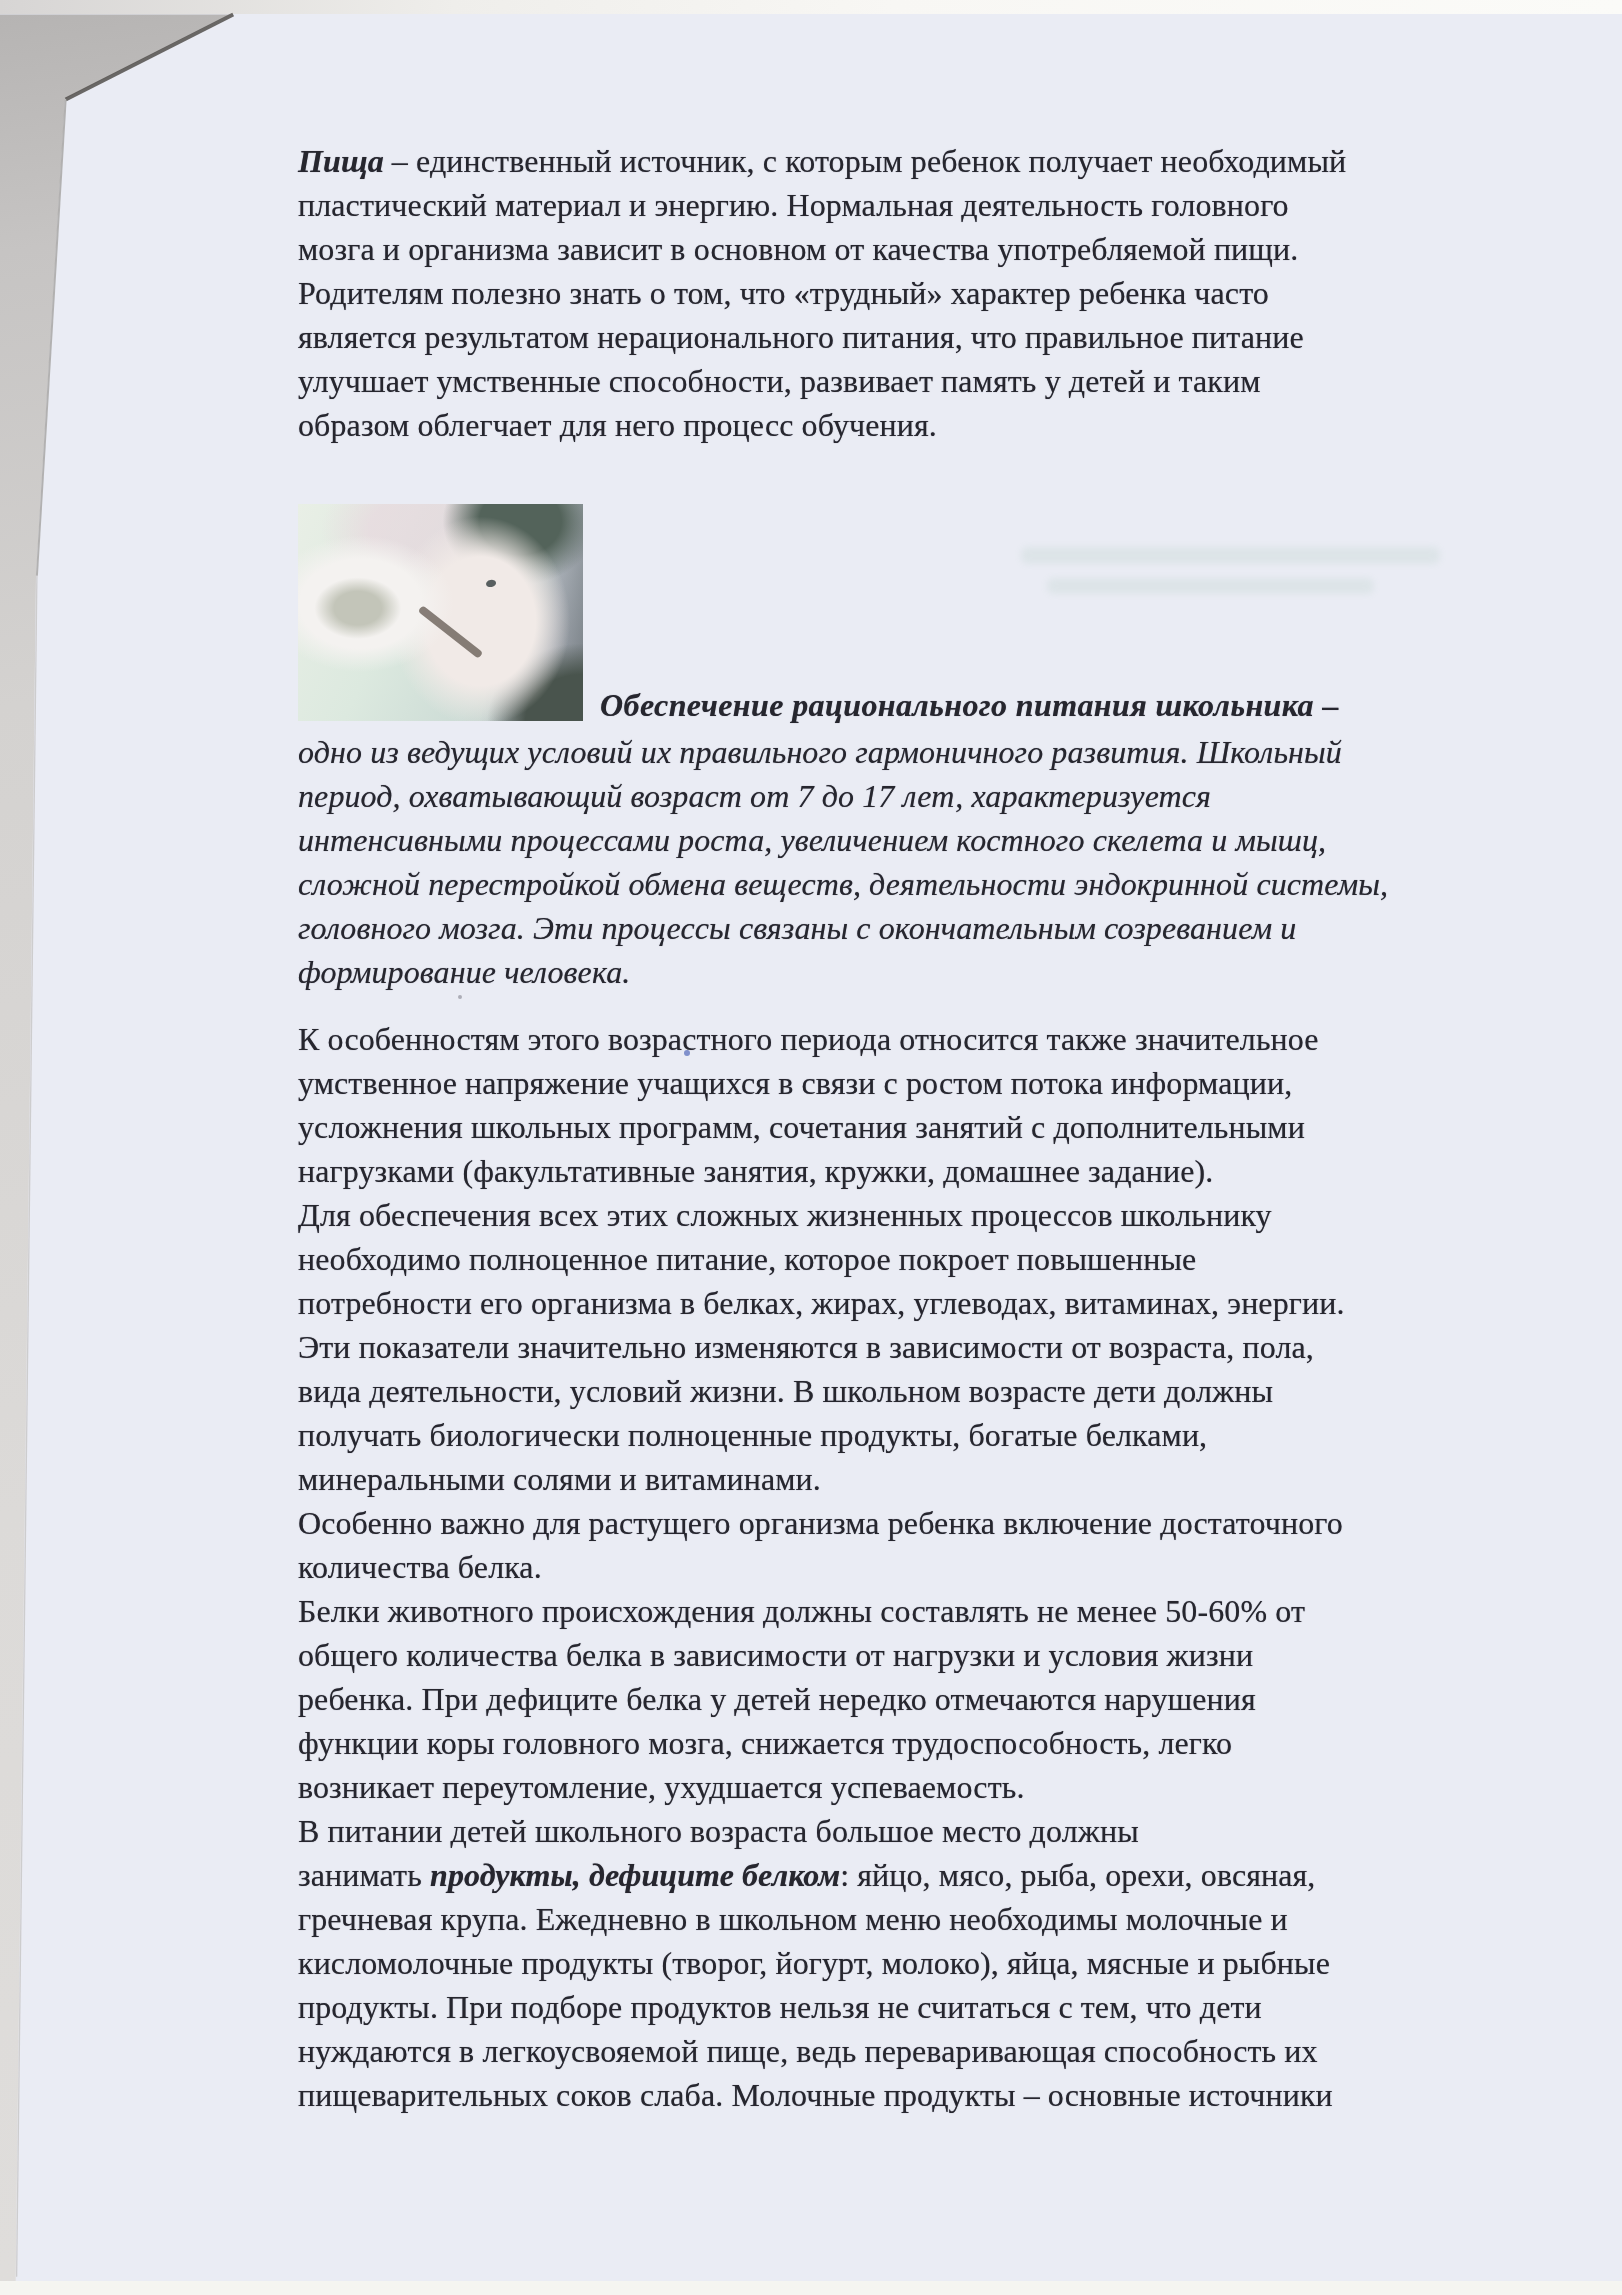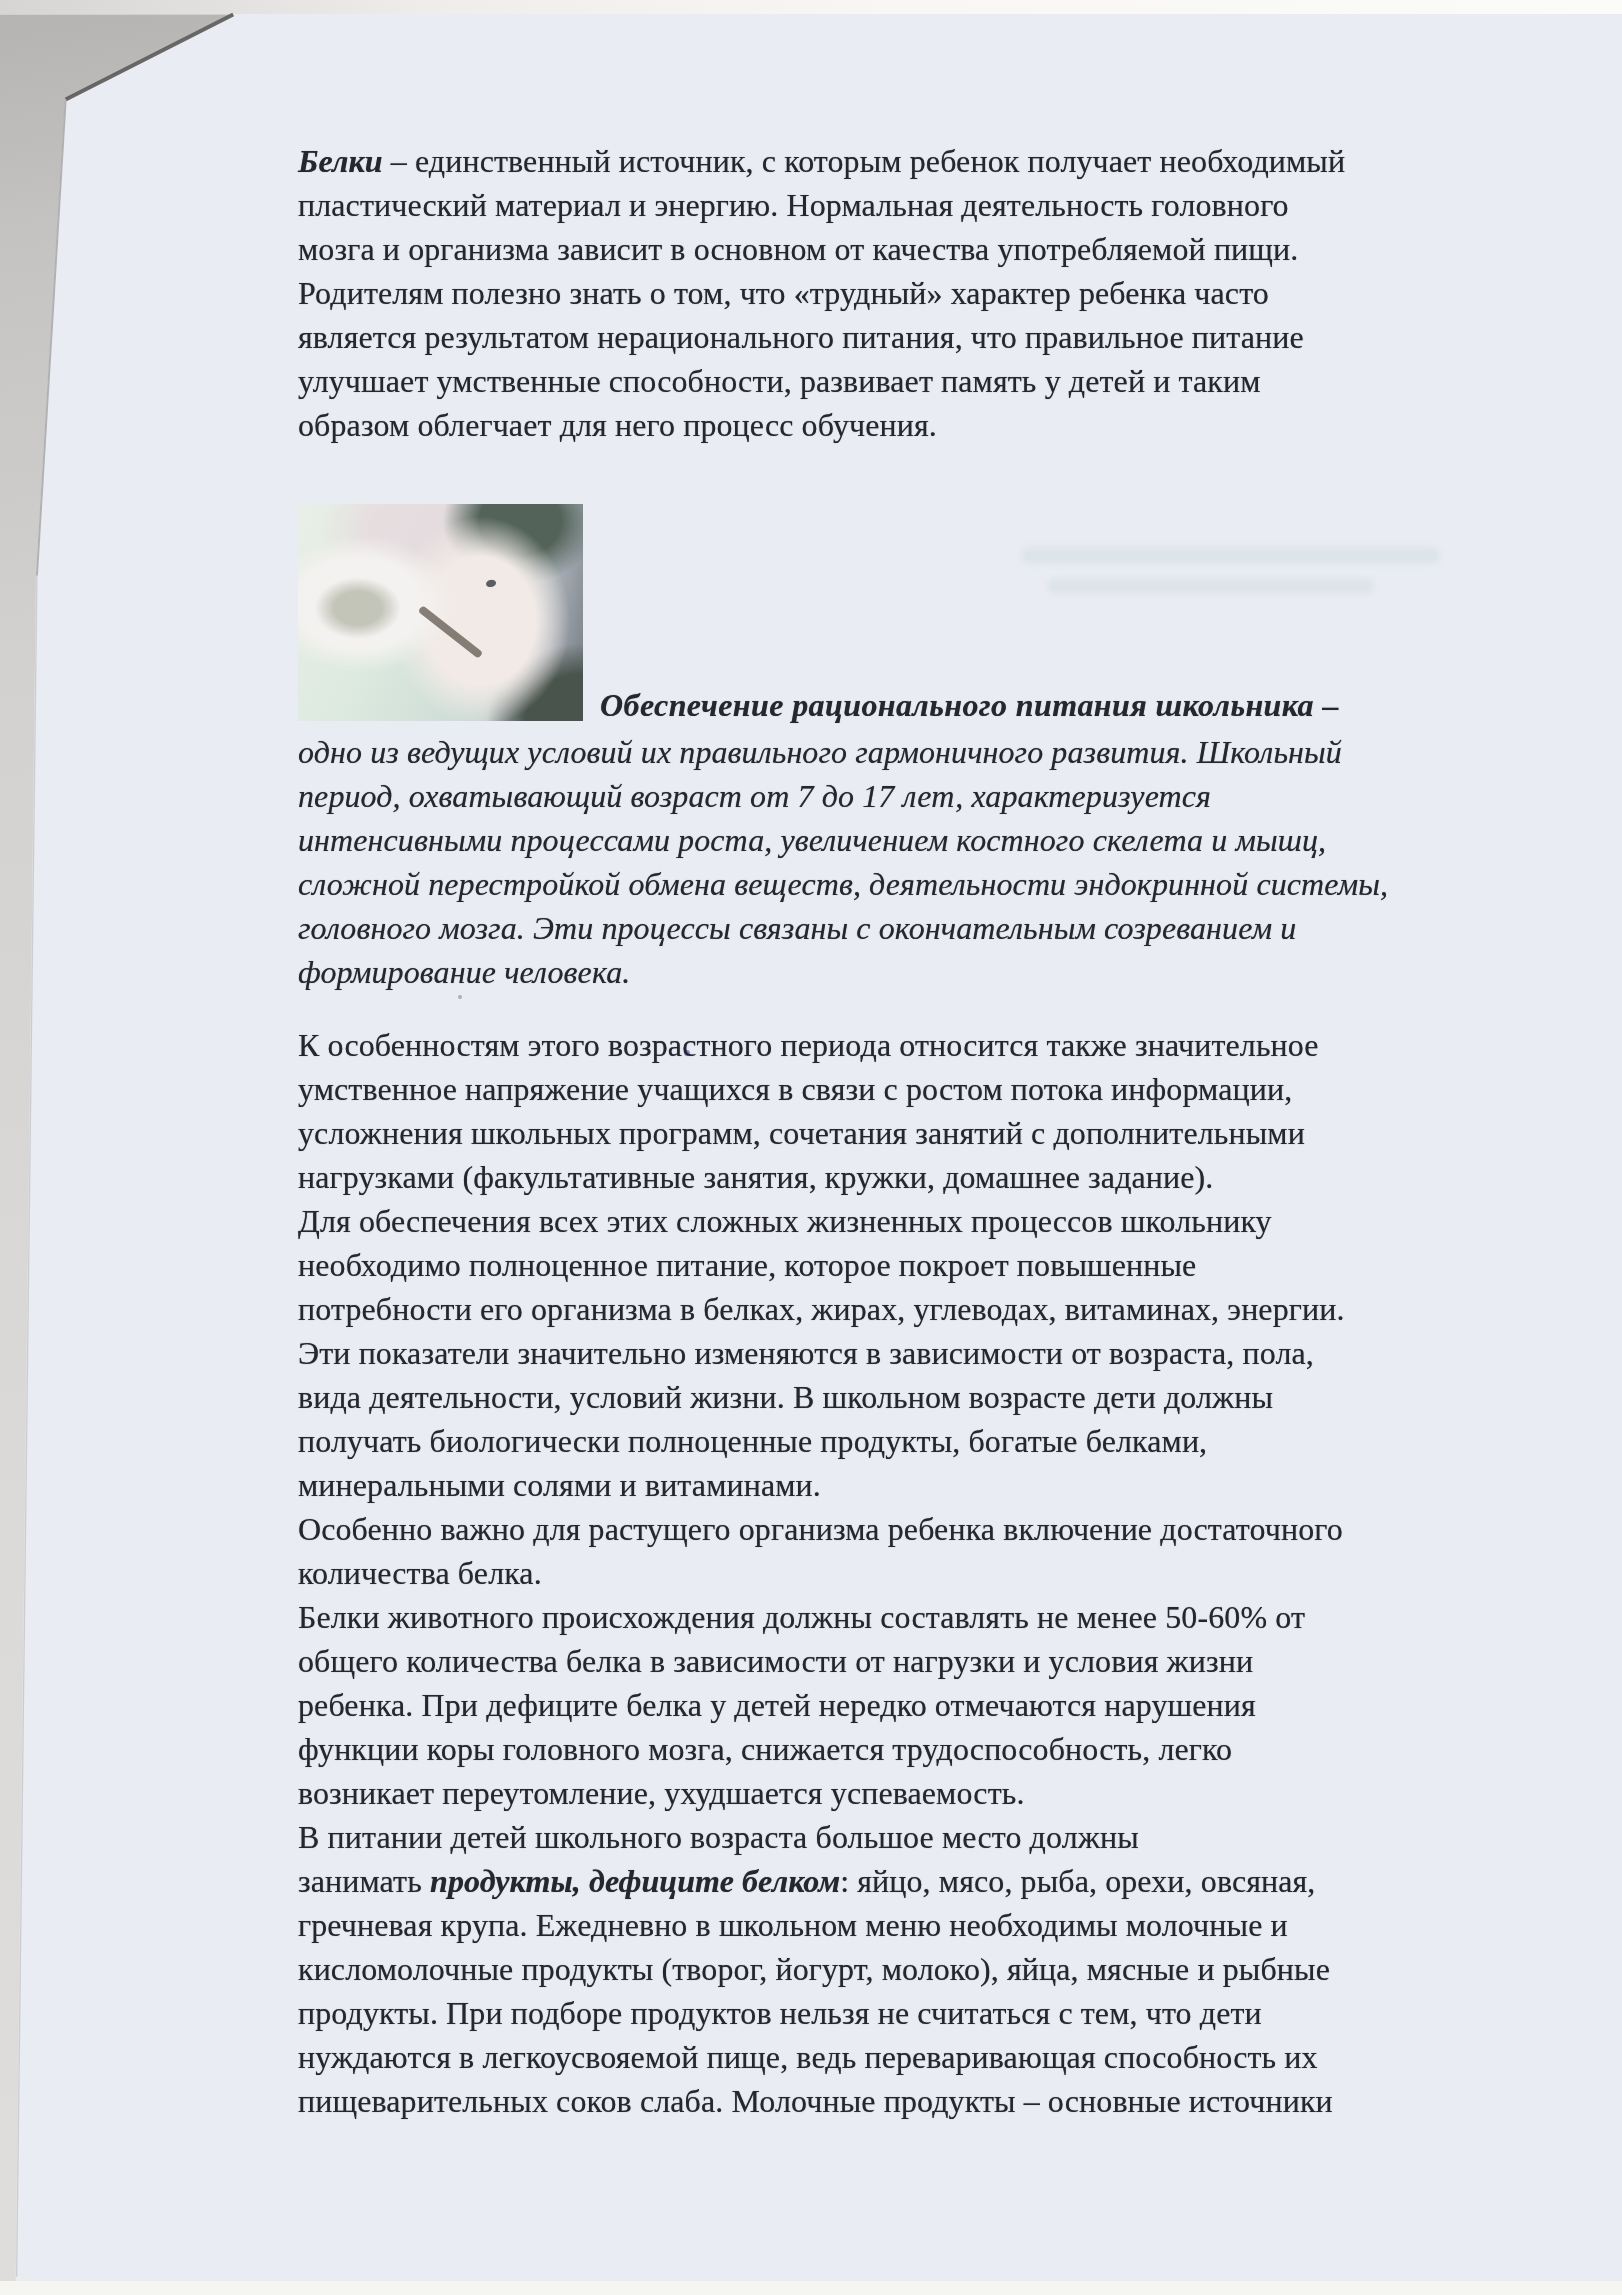--- a/index.html
+++ b/index.html
@@ -35,21 +35,21 @@
     position:absolute;left:298px;top:139px;width:1247px;
     color:var(--ink,#26262e);
     font-size:32px;line-height:44px;letter-spacing:0.1px;
     text-shadow:0 0 0.9px rgba(25,25,45,.55);
   }
   .para{margin:0;white-space:pre-line;}
   .bi{font-weight:bold;font-style:italic;}
   .fig-row{display:flex;align-items:flex-end;margin-top:57px;}
   .heading{margin:0 0 -3.9px 17px;font-size:32px;line-height:39px;letter-spacing:0.4px;white-space:nowrap;}
   .p2{margin-top:9px;font-style:italic;}
-  .p3{margin-top:29px;}
+  .p3{margin-top:23px;}
   
   .photo{
     position:relative;flex:0 0 auto;width:285px;height:217px;overflow:hidden;
     background:
       radial-gradient(79px 56px at 21% 48%, #c3c5b9 0 30%, rgba(195,197,185,0) 55%),
       radial-gradient(98px 72px at 22% 46%, #f4f2f0 0 62%, rgba(244,242,240,0) 95%),
       radial-gradient(115px 134px at 64% 54%, #f1eae7 0 48%, rgba(241,234,231,0) 78%),
       radial-gradient(108px 88px at 78% 8%, #53635a 0 38%, rgba(83,99,90,0) 72%),
       radial-gradient(137px 111px at 100% 100%, #49544d 0 42%, rgba(73,84,77,0) 70%),
       linear-gradient(100deg, rgba(255,255,255,0) 68%, rgba(108,104,128,.40) 86%, rgba(73,80,88,.62) 100%),
@@ -80,21 +80,21 @@
     <line x1="56" y1="880" x2="25" y2="3480" stroke="#c2c0be" stroke-width="2" opacity="0.7"></line>
   </svg>
 
   <div class="ghost g1"></div>
   <div class="ghost g2"></div>
   <div class="speck s1"></div>
   <div class="speck s2"></div>
 
   <div class="content">
 
-    <p class="para"><span class="bi">Белки</span><span> – единственный источник, с которым ребенок получает необходимый
+    <p class="para"><span class="bi">Пища</span><span> – единственный источник, с которым ребенок получает необходимый
 пластический материал и энергию. Нормальная деятельность головного
 мозга и организма зависит в основном от качества употребляемой пищи.
 Родителям полезно знать о том, что «трудный» характер ребенка часто
 является результатом нерационального питания, что правильное питание
 улучшает умственные способности, развивает память у детей и таким
 образом облегчает для него процесс обучения.</span></p>
 
     <div class="fig-row">
       <div class="photo">
           <span class="eye"></span>

